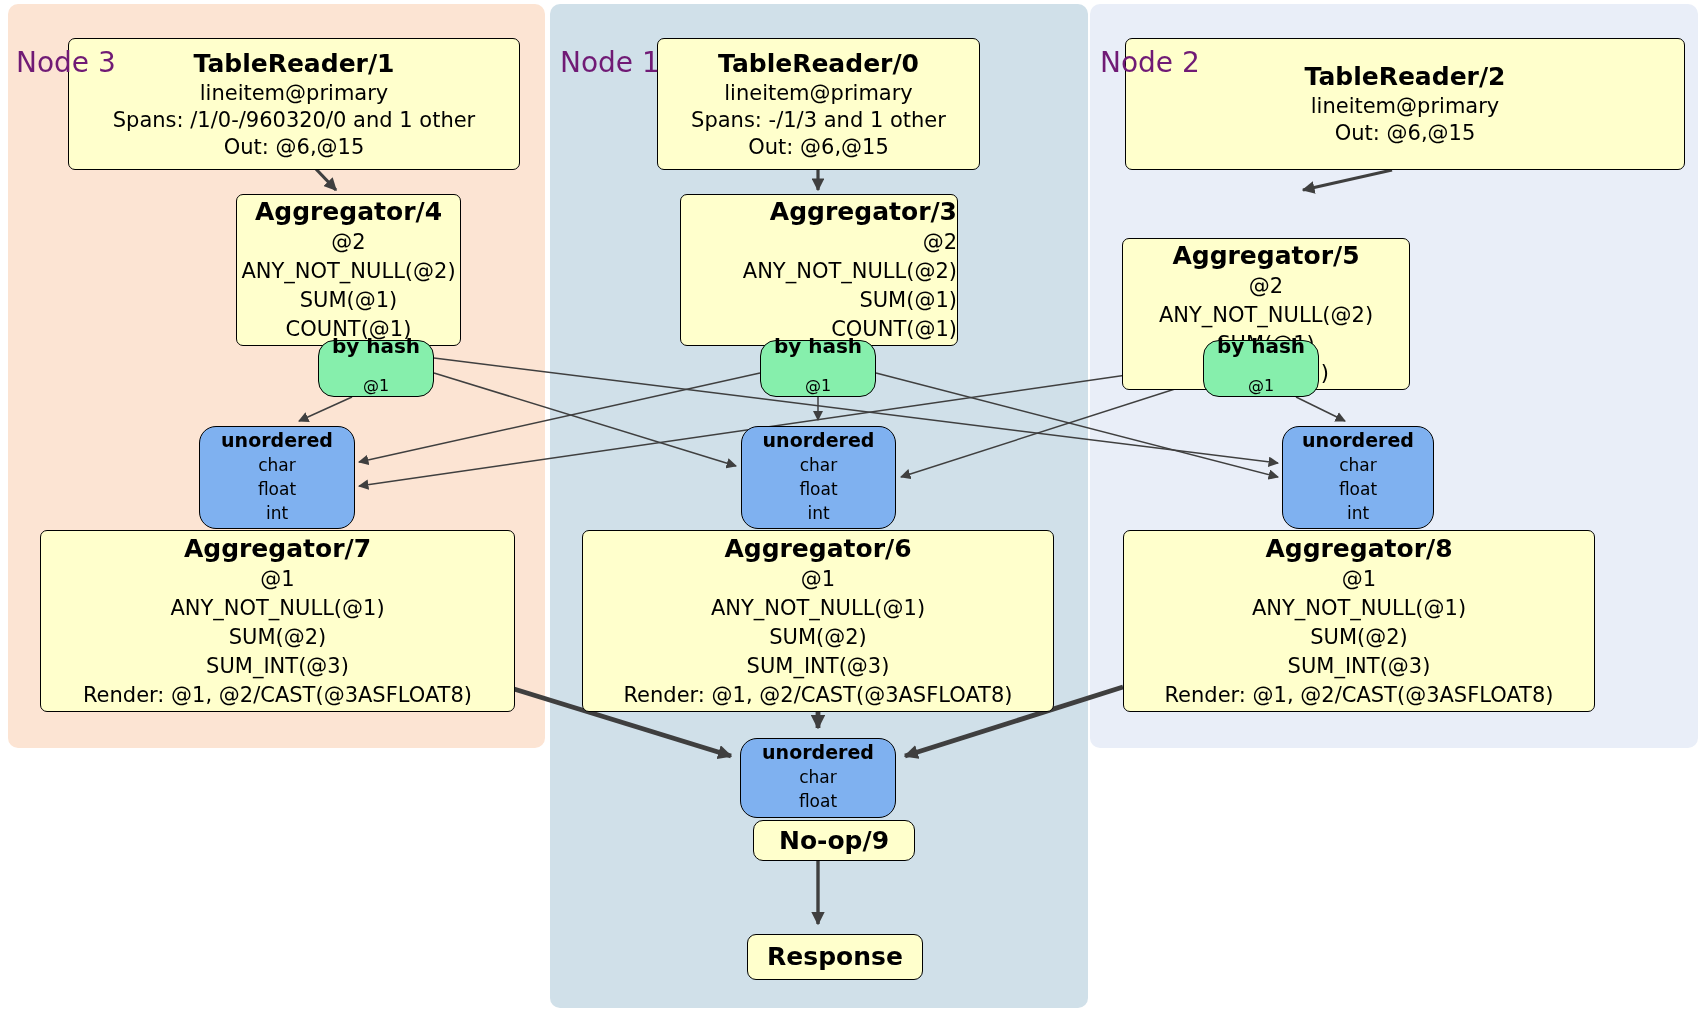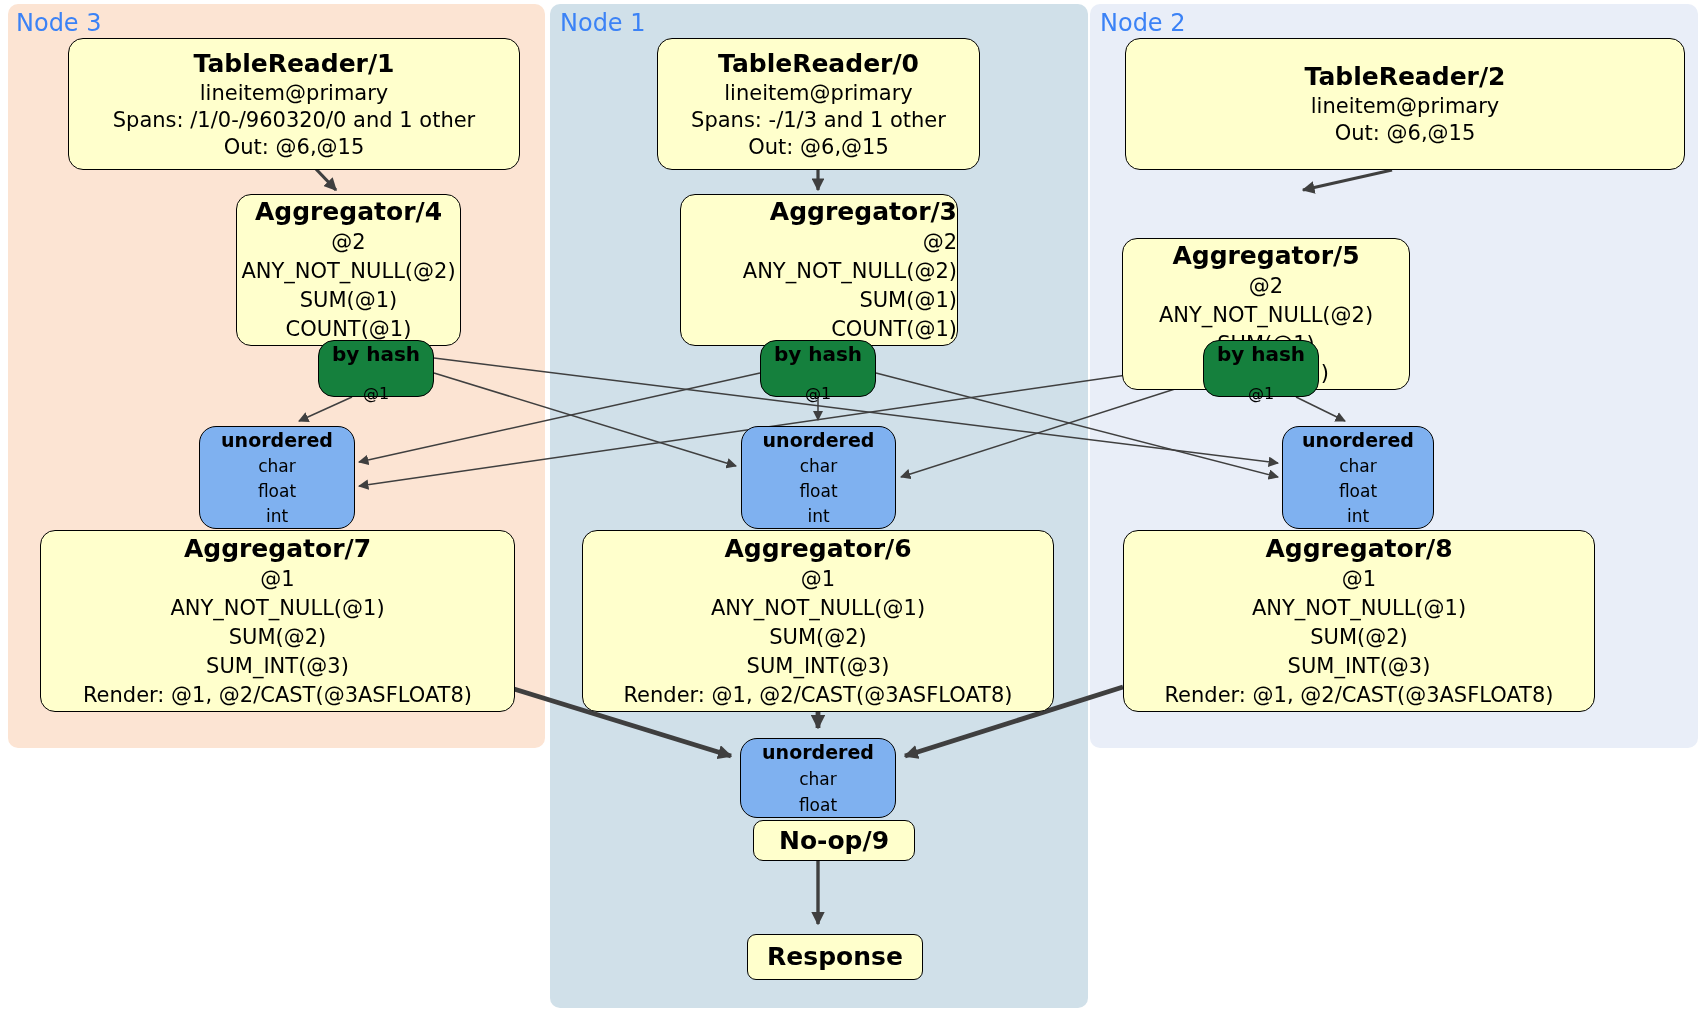--- a/index.html
+++ b/index.html
@@ -1,41 +1,41 @@
 <!DOCTYPE html>
 <html><head>
 <meta charset="utf-8">
 <style>
   html,body{margin:0;padding:0;background:#ffffff;}
   #stage{
     position:relative;width:1706px;height:1016px;overflow:hidden;
     font-family:"DejaVu Sans","Liberation Sans",sans-serif;color:#000;
   }
   .panel{position:absolute;border-radius:10px;z-index:0;}
-  .panel-label{position:absolute;font-size:24px;color:#3b82f6;z-index:3;}
+  .panel-label{position:absolute;font-size:28px;color:#701a75;z-index:3;margin-top:37px;}
   #edge-layer{position:absolute;left:0;top:0;z-index:1;}
   .box{
     position:absolute;z-index:2;background:#FFFFCC;border:1.6px solid #000;
-    border-radius:15px;display:flex;flex-direction:column;justify-content:center;
+    border-radius:7px;display:flex;flex-direction:column;justify-content:center;
     align-items:center;text-align:center;box-sizing:border-box;
   }
   .box .t-title{font-weight:bold;font-size:25px;line-height:32px;white-space:nowrap;}
   .box .t-line{font-size:21px;line-height:27px;white-space:nowrap;}
   .box.agg-small .t-line{line-height:29px;}
   .box.agg-big .t-line{line-height:29px;}
   .router{
-    position:absolute;z-index:2;background:#15803d;border:1.6px solid #000;
-    border-radius:16px;display:flex;flex-direction:column;justify-content:space-between;
+    position:absolute;z-index:2;background:#86efac;border:1.6px solid #000;
+    border-radius:16px;display:flex;flex-direction:column;justify-content:flex-end;
     align-items:center;text-align:center;box-sizing:border-box;gap:16px;
   }
   .router .t-title{font-weight:bold;font-size:20px;line-height:26px;}
   .router .t-line{font-size:16px;line-height:21px;}
   .stream{
     position:absolute;z-index:2;background:#7FB1F0;border:1.6px solid #000;
-    border-radius:17px;display:flex;flex-direction:column;justify-content:space-between;
+    border-radius:17px;display:flex;flex-direction:column;justify-content:flex-start;
     align-items:center;text-align:center;box-sizing:border-box;
   }
   .stream .t-title{font-weight:bold;font-size:19px;line-height:26px;}
   .stream .t-line{font-size:17px;line-height:24px;}
   .box.small-op{border-radius:10px;margin-left:16px;}
   .box.small-op .t-title{font-size:25px;line-height:28px;}
 </style>
 </head>
 <body>
 

